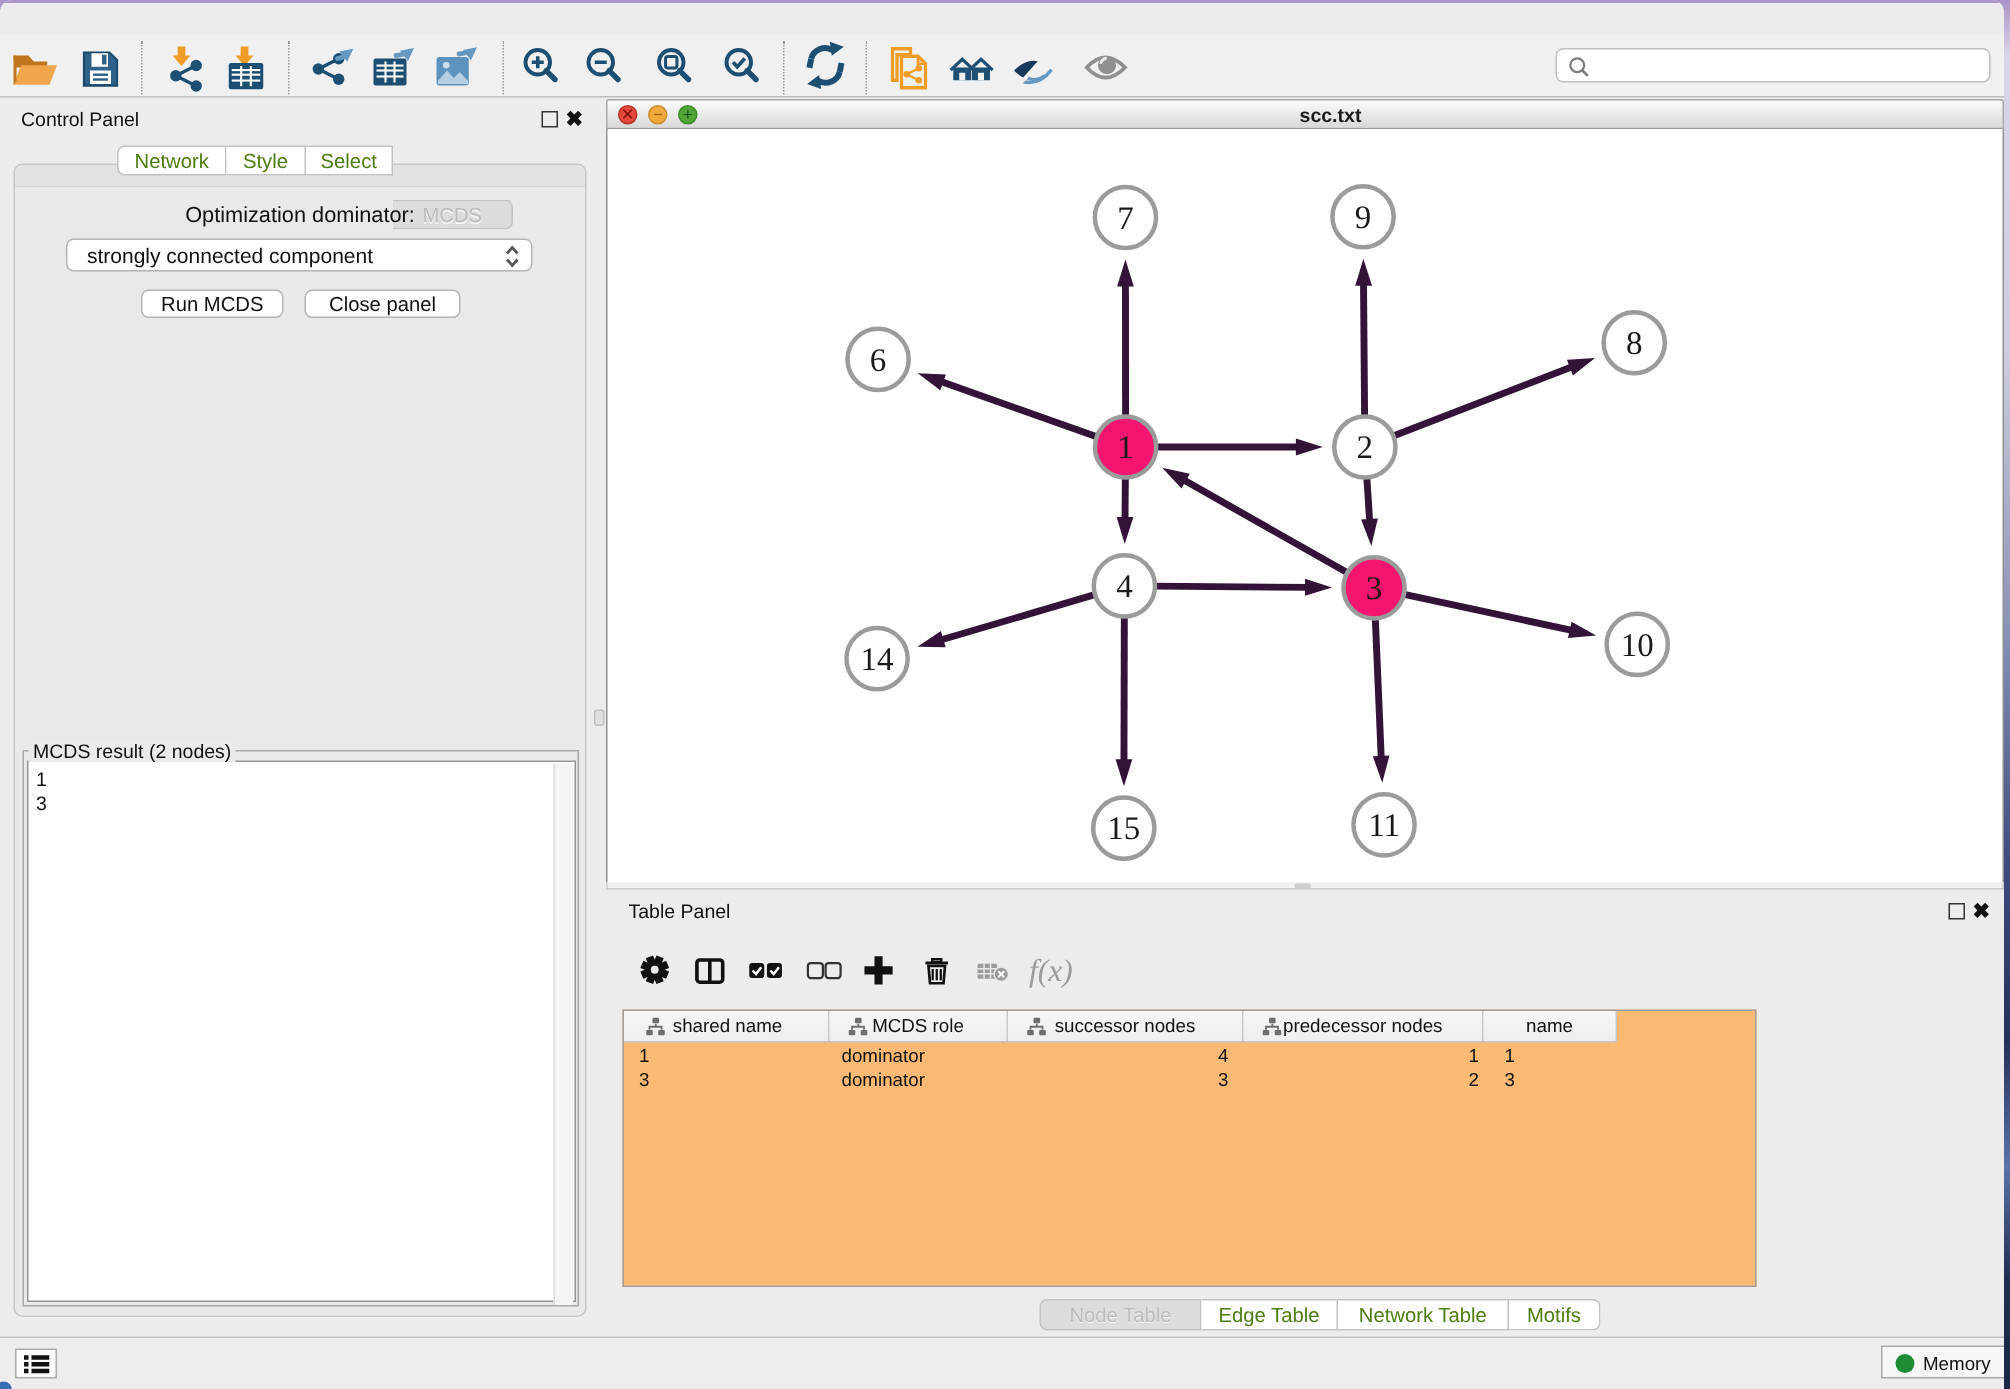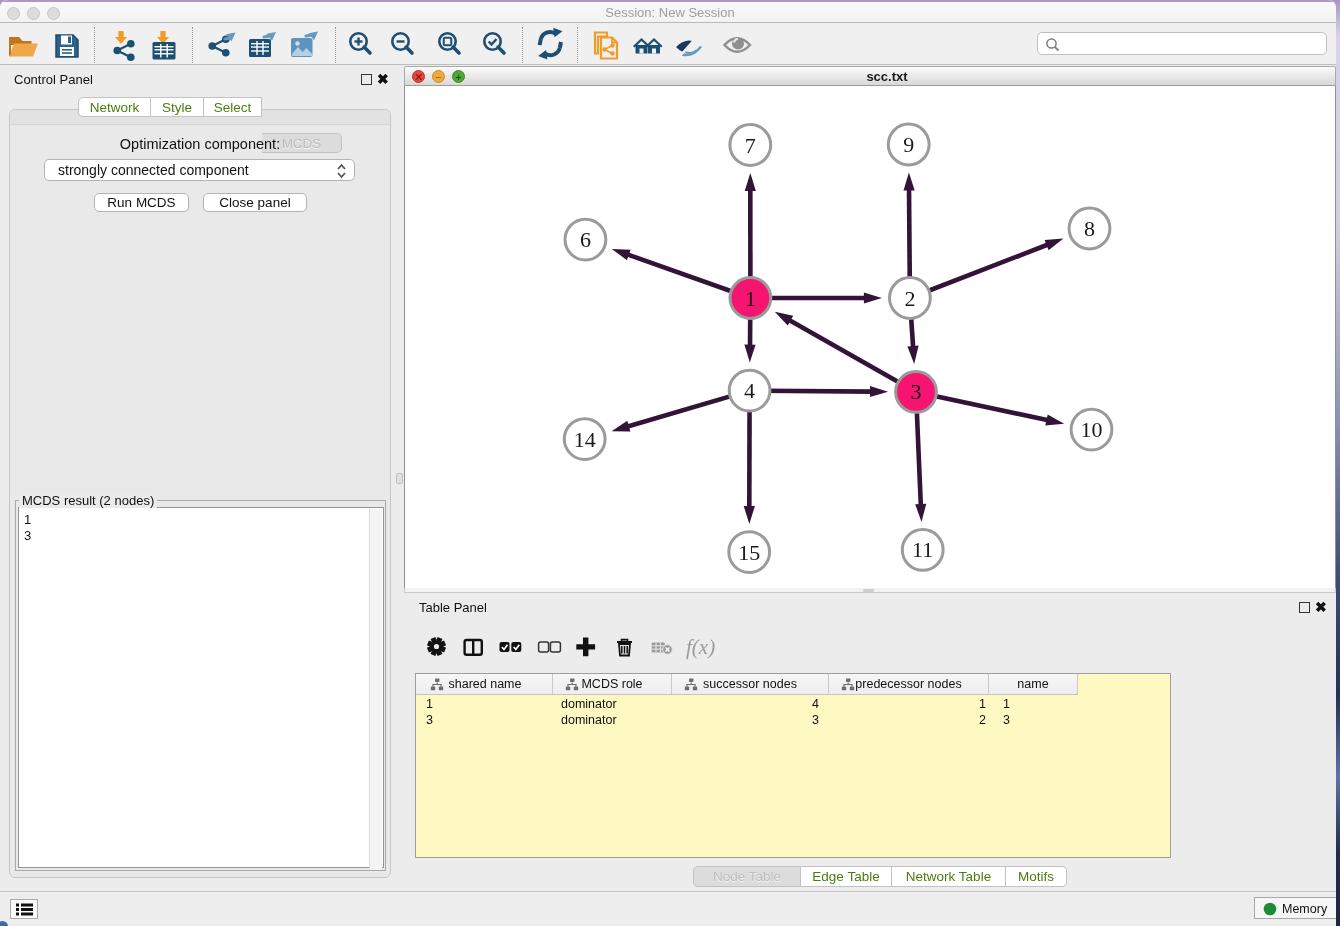--- a/index.html
+++ b/index.html
@@ -34,39 +34,33 @@
 #fs-scroll { position:absolute; right:1px; top:1px; width:13px; height:361px; background:#f4f4f4; border-left:1px solid #dcdcdc; }
 
 #netframe { position:absolute; left:404px; top:66px; width:932px; height:527px; }
 #net-titlebar { position:absolute; left:0; top:0; width:100%; height:20px; background:linear-gradient(#fbfbfb,#d8d8d8); border:1px solid #a9a9a9; border-bottom:1px solid #9c9c9c; border-radius:2px 2px 0 0; }
 #net-title { position:absolute; left:0; top:3px; width:100%; text-align:center; font-size:13px; font-weight:bold; color:#1a1a1a;padding-left:34px; }
 .mac { position:absolute; top:3.5px; width:13px; height:13px; border-radius:50%; font-size:11px; line-height:12px; text-align:center; }
 #canvas { position:absolute; left:0; top:20px; width:932px; height:502px; background:#fff; border-left:1px solid #909090; border-right:1px solid #909090; }
 #net-bottom { position:absolute; left:0; top:522px; width:932px; height:5px; background:#f2f2f2; border:1px solid #c9c9c9; border-top:none; }
 
 #tp-title { position:absolute; left:419px; top:600px; font-size:13px; color:#111; }
-#table-outer { position:absolute; left:415px; top:673px; width:756px; height:185px; background:#fef9c3; border:1px solid #9e9e9e; }
+#table-outer { position:absolute; left:415px; top:673px; width:756px; height:185px; background:#fdba74; border:1px solid #9e9e9e; }
 #thead { position:absolute; left:0; top:0; width:662px; height:21px; background:linear-gradient(#f6f6f6,#eeeeee); border-bottom:1px solid #c4c4c4; }
 .th { position:absolute; top:0; height:20px; border-right:1px solid #c9c9c9; font-size:12.5px; color:#111; text-align:center; line-height:20px; }
 .td { position:absolute; font-size:12.5px; color:#111; height:16px; line-height:16px; }
 
 #statusbar { position:absolute; left:0; top:891px; width:100%; height:33px; background:#ededed; border-top:1px solid #c4c4c4; }
 #membtn { position:absolute; left:1254px; top:897px; width:96px; height:22px; background:#f6f6f6; border:1px solid #a8a8a8; font-size:12px; color:#111; }
 #listbtn { position:absolute; left:10px; top:899px; width:28px; height:20px; background:#fafafa; border:1px solid #ababab; }
 </style>
 </head>
 <body>
 <div id="win">
   <div style="position:absolute;top:0;left:0;width:100%;height:2px;background:#ab96c9;z-index:99;"></div>
-  <div id="titlebar">
-    <div class="tl" style="left:7px;"></div>
-    <div class="tl" style="left:27px;"></div>
-    <div class="tl" style="left:47px;"></div>
-    <div id="wintitle">Session: New Session</div>
-  </div>
   <div id="toolbar">
     <div id="icons">
 <svg class="abs" style="left:0;top:0;" width="1340" height="42" viewBox="0 0 1340 42">
 <path d="M9,14 h10 l3.5,4 h9 v4 h-22 z" fill="#c0761c"></path>
 <path d="M9,33.5 L14,20.5 h24 L33,33.5 z" fill="#f0a64a"></path>
 <path d="M9,33.5 V14 h2 v17 z" fill="#c0761c"></path>
 <path d="M56,12 h17 l5,5 v17 h-22 z" fill="#2e6288" stroke="#1d4a6b" stroke-width="1.5"></path>
 <rect x="61" y="12.5" width="11" height="9" fill="#fff"></rect>
 <rect x="68" y="13.5" width="3" height="6.5" fill="#2e6288"></rect>
 <rect x="60" y="24" width="14" height="9" fill="#fff"></rect>
@@ -166,21 +160,21 @@
 
   <div id="cp-body">
       <div style="position:absolute;left:0;top:0;width:100%;height:15px;background:#e2e2e2;border-radius:6px 6px 0 0;border-bottom:1px solid #d6d6d6;"></div>
     </div>
   <div class="tabs" style="left:78px; top:97px;">
     <div class="tab first" style="width:73px;">Network</div>
     <div class="tab" style="width:53px;">Style</div>
     <div class="tab" style="width:58px;">Select</div>
     <div class="tab last sel" style="width:80px;margin-top:36px;">MCDS</div>
   </div>
-  <div id="opt-label">Optimization component:</div>
+  <div id="opt-label">Optimization dominator:</div>
   <div id="opt-select">strongly connected component<svg class="abs" style="right:7px;top:3px;" width="11" height="16" viewBox="0 0 11 16">
         <path d="M2,6 L5.5,2 L9,6" fill="none" stroke="#555" stroke-width="1.8"></path>
         <path d="M2,10 L5.5,14 L9,10" fill="none" stroke="#555" stroke-width="1.8"></path>
       </svg></div>
   <div class="btn" style="left:94px; top:193px; width:95px;">Run MCDS</div>
   <div class="btn" style="left:203px; top:193px; width:104px;">Close panel</div>
   <div id="fieldset">
     <div id="fs-text">1<br>3<div id="fs-scroll"></div></div>
   </div>
   <div id="fs-legend">MCDS result (2 nodes)</div>

